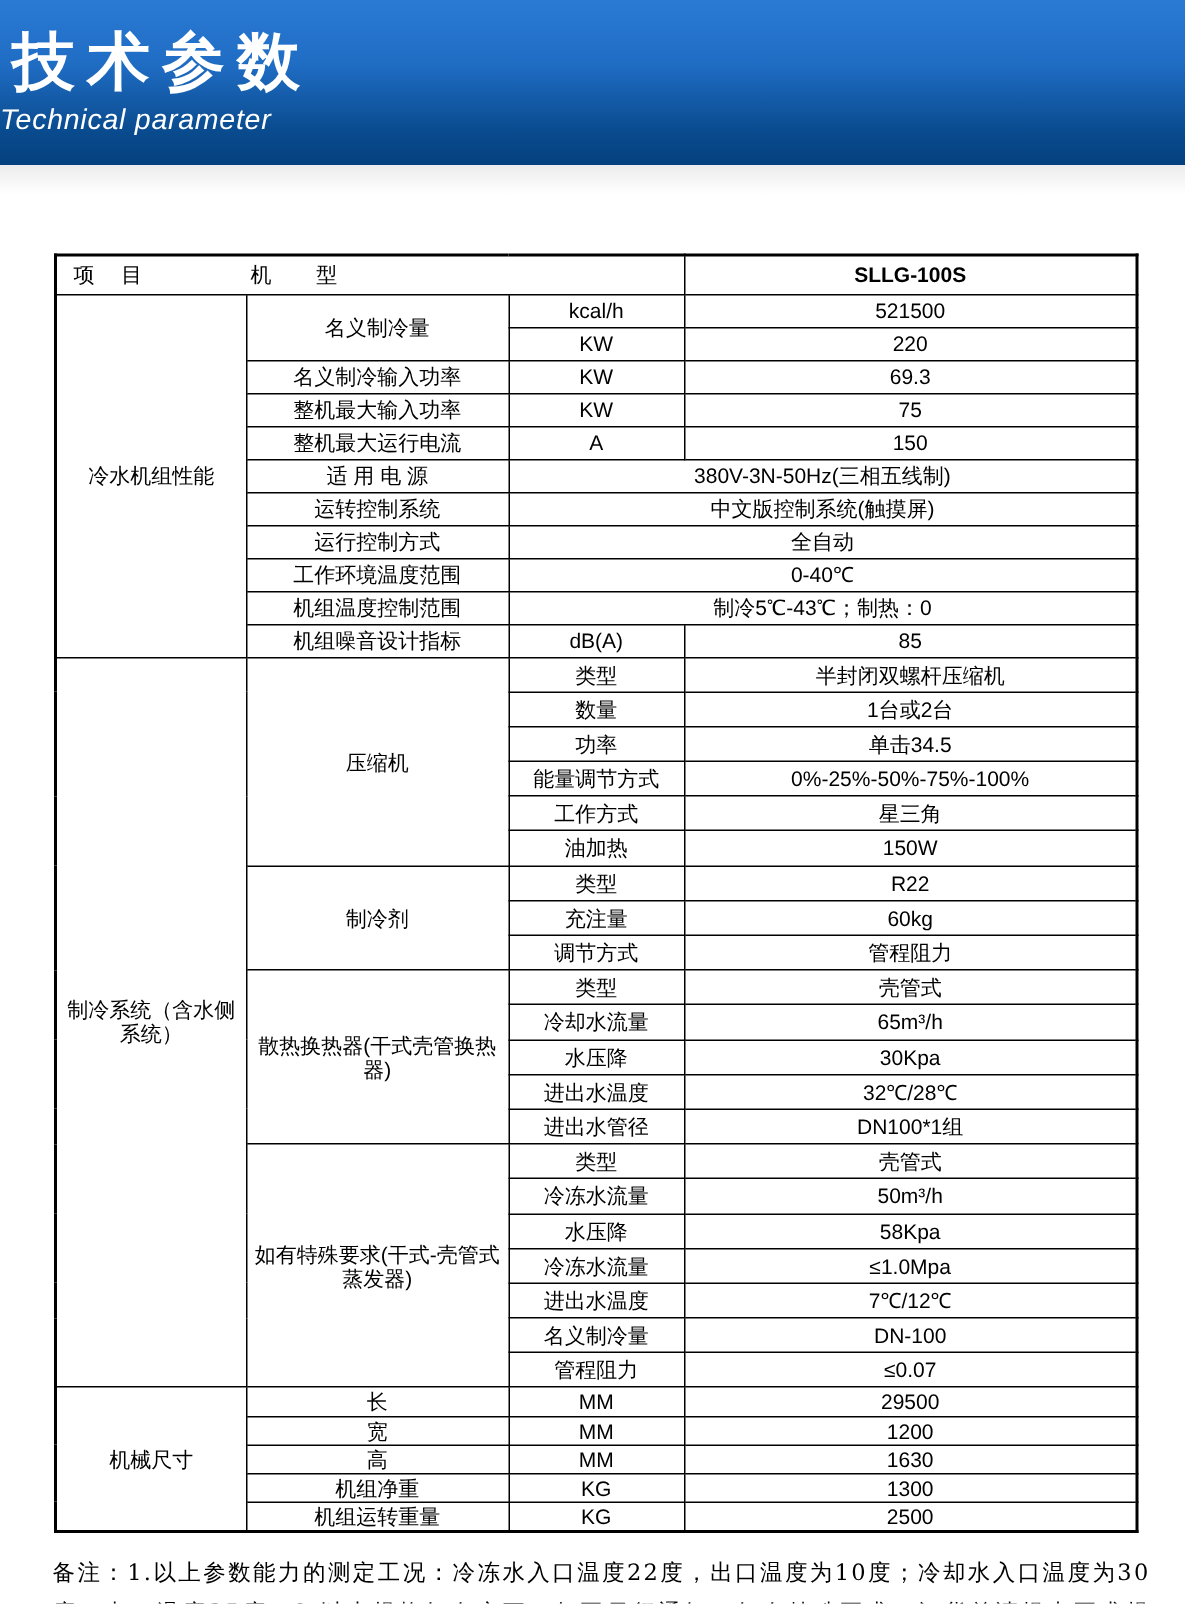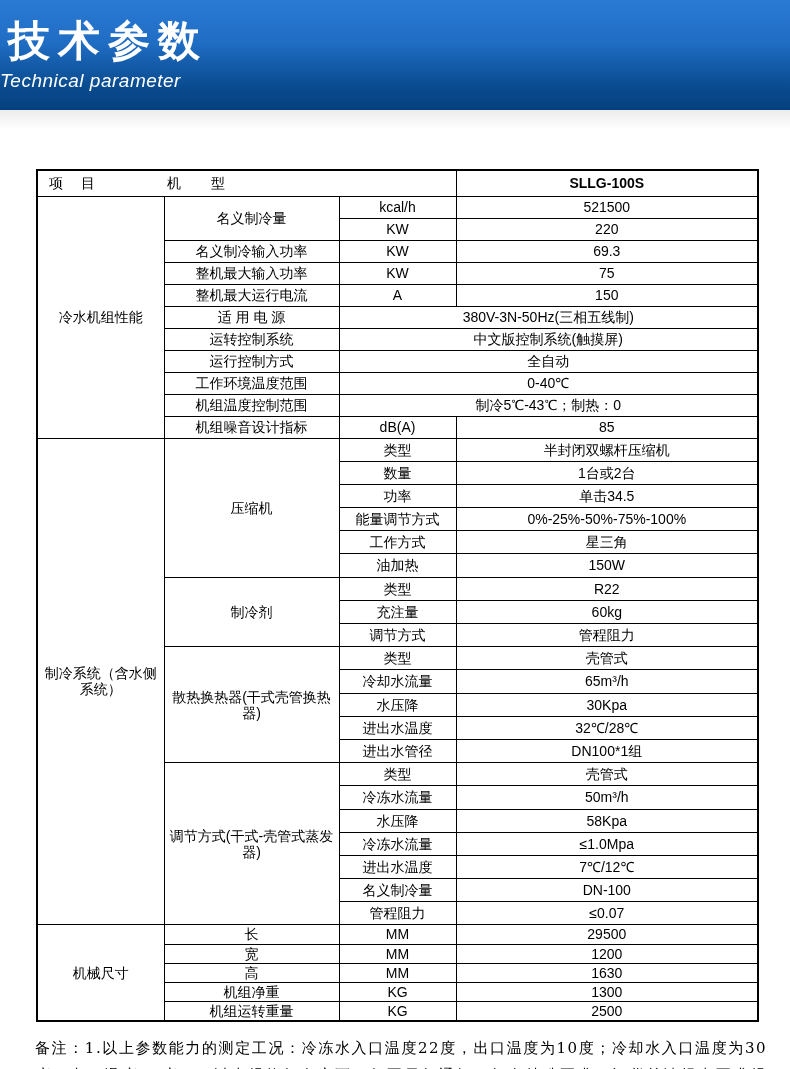--- a/index.html
+++ b/index.html
@@ -173,21 +173,21 @@
   </tr>
   <tr class="r-s2">
     <td>进出水温度</td>
     <td>32℃/28℃</td>
   </tr>
   <tr class="r-s2">
     <td>进出水管径</td>
     <td>DN100*1组</td>
   </tr>
   <tr class="r-s2">
-    <td class="subgroup-cell" rowspan="7">调节方式(干式-壳管式蒸发器)</td>
+    <td class="subgroup-cell" rowspan="7">如有特殊要求(干式-壳管式蒸发器)</td>
     <td>类型</td>
     <td>壳管式</td>
   </tr>
   <tr class="r-s2">
     <td>冷冻水流量</td>
     <td>50m³/h</td>
   </tr>
   <tr class="r-s2">
     <td>水压降</td>
     <td>58Kpa</td>

